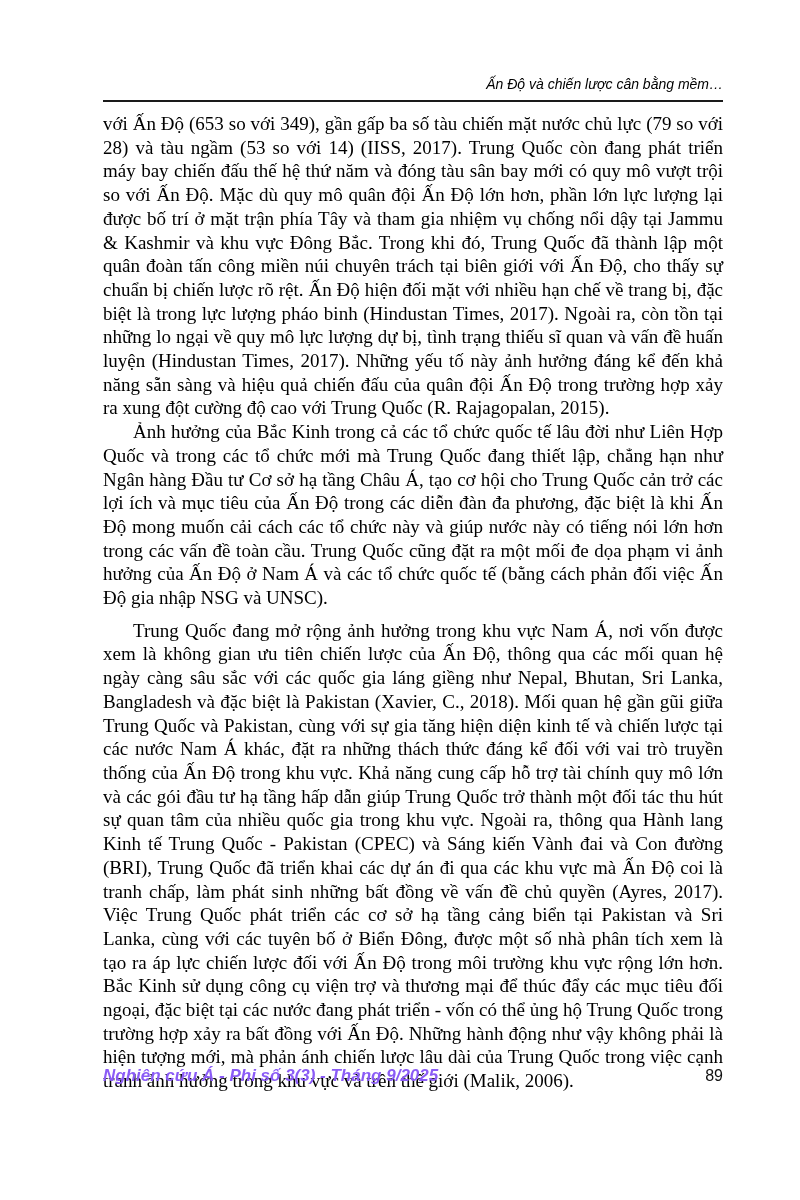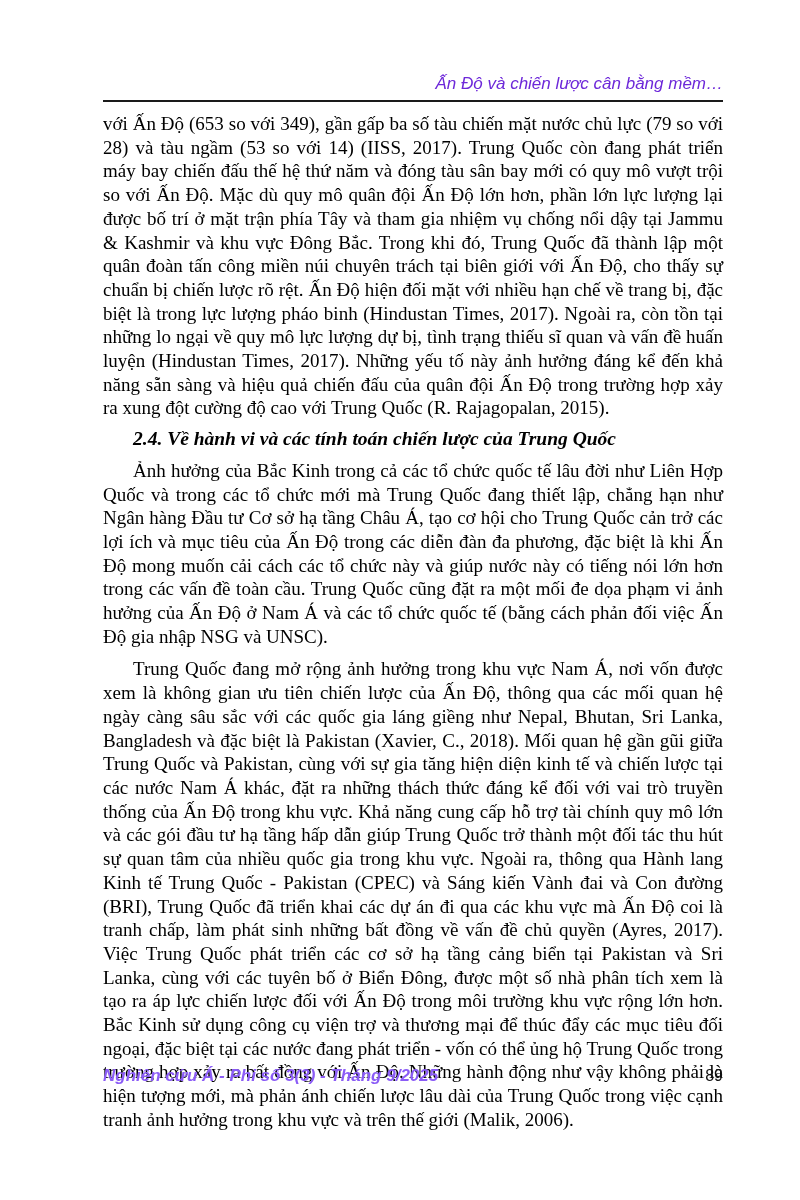--- a/index.html
+++ b/index.html
@@ -18,23 +18,23 @@
   .content-col {
     position: absolute;
     left: 103px;
     top: 74px;
     width: 620px;
   }
   .running-header {
     text-align: right;
     font-family: "Liberation Sans", sans-serif;
     font-style: italic;
-    font-size: 17px;
+    font-size: 14px;
     line-height: 20px;
-    color: #6d28d9;
+    color: #000000;
     padding-bottom: 6px;
     border-bottom: 2px solid #1a1a1a;
   }
   .body-text {
     margin-top: 10px;
     font-family: "Liberation Serif", serif;
     font-size: 19px;
     line-height: 23.7px;
     text-align: justify;
     color: #000000;
@@ -90,21 +90,20 @@
 
   <div class="content-col">
 
     <div class="running-header">
       <span>Ấn Độ và chiến lược cân bằng mềm…</span>
     </div>
 
     <div class="body-text">
       <p class="para-continued">với Ấn Độ (653 so với 349), gần gấp ba số tàu chiến mặt nước chủ lực (79 so với 28) và tàu ngầm (53 so với 14) (IISS, 2017). Trung Quốc còn đang phát triển máy bay chiến đấu thế hệ thứ năm và đóng tàu sân bay mới có quy mô vượt trội so với Ấn Độ. Mặc dù quy mô quân đội Ấn Độ lớn hơn, phần lớn lực lượng lại được bố trí ở mặt trận phía Tây và tham gia nhiệm vụ chống nổi dậy tại Jammu &amp; Kashmir và khu vực Đông Bắc. Trong khi đó, Trung Quốc đã thành lập một quân đoàn tấn công miền núi chuyên trách tại biên giới với Ấn Độ, cho thấy sự chuẩn bị chiến lược rõ rệt. Ấn Độ hiện đối mặt với nhiều hạn chế về trang bị, đặc biệt là trong lực lượng pháo binh (Hindustan Times, 2017). Ngoài ra, còn tồn tại những lo ngại về quy mô lực lượng dự bị, tình trạng thiếu sĩ quan và vấn đề huấn luyện (Hindustan Times, 2017). Những yếu tố này ảnh hưởng đáng kể đến khả năng sẵn sàng và hiệu quả chiến đấu của quân đội Ấn Độ trong trường hợp xảy ra xung đột cường độ cao với Trung Quốc (R. Rajagopalan, 2015).</p>
 
-      <p class="section-heading">2.4. Về hành vi và các tính toán chiến lược của Trung Quốc</p>
 
       <p class="para-indented">Ảnh hưởng của Bắc Kinh trong cả các tổ chức quốc tế lâu đời như Liên Hợp Quốc và trong các tổ chức mới mà Trung Quốc đang thiết lập, chẳng hạn như Ngân hàng Đầu tư Cơ sở hạ tầng Châu Á, tạo cơ hội cho Trung Quốc cản trở các lợi ích và mục tiêu của Ấn Độ trong các diễn đàn đa phương, đặc biệt là khi Ấn Độ mong muốn cải cách các tổ chức này và giúp nước này có tiếng nói lớn hơn trong các vấn đề toàn cầu. Trung Quốc cũng đặt ra một mối đe dọa phạm vi ảnh hưởng của Ấn Độ ở Nam Á và các tổ chức quốc tế (bằng cách phản đối việc Ấn Độ gia nhập NSG và UNSC).</p>
 
       <p class="para-indented para-gap">Trung Quốc đang mở rộng ảnh hưởng trong khu vực Nam Á, nơi vốn được xem là không gian ưu tiên chiến lược của Ấn Độ, thông qua các mối quan hệ ngày càng sâu sắc với các quốc gia láng giềng như Nepal, Bhutan, Sri Lanka, Bangladesh và đặc biệt là Pakistan (Xavier, C., 2018). Mối quan hệ gần gũi giữa Trung Quốc và Pakistan, cùng với sự gia tăng hiện diện kinh tế và chiến lược tại các nước Nam Á khác, đặt ra những thách thức đáng kể đối với vai trò truyền thống của Ấn Độ trong khu vực. Khả năng cung cấp hỗ trợ tài chính quy mô lớn và các gói đầu tư hạ tầng hấp dẫn giúp Trung Quốc trở thành một đối tác thu hút sự quan tâm của nhiều quốc gia trong khu vực. Ngoài ra, thông qua Hành lang Kinh tế Trung Quốc - Pakistan (CPEC) và Sáng kiến Vành đai và Con đường (BRI), Trung Quốc đã triển khai các dự án đi qua các khu vực mà Ấn Độ coi là tranh chấp, làm phát sinh những bất đồng về vấn đề chủ quyền (Ayres, 2017). Việc Trung Quốc phát triển các cơ sở hạ tầng cảng biển tại Pakistan và Sri Lanka, cùng với các tuyên bố ở Biển Đông, được một số nhà phân tích xem là tạo ra áp lực chiến lược đối với Ấn Độ trong môi trường khu vực rộng lớn hơn. Bắc Kinh sử dụng công cụ viện trợ và thương mại để thúc đẩy các mục tiêu đối ngoại, đặc biệt tại các nước đang phát triển - vốn có thể ủng hộ Trung Quốc trong trường hợp xảy ra bất đồng với Ấn Độ. Những hành động như vậy không phải là hiện tượng mới, mà phản ánh chiến lược lâu dài của Trung Quốc trong việc cạnh tranh ảnh hưởng trong khu vực và trên thế giới (Malik, 2006).</p>
     </div>
 
   </div>
 
   <div class="footer">
     <span class="journal-info">Nghiên cứu Á - Phi số 3(3) - Tháng 9/2025</span>

